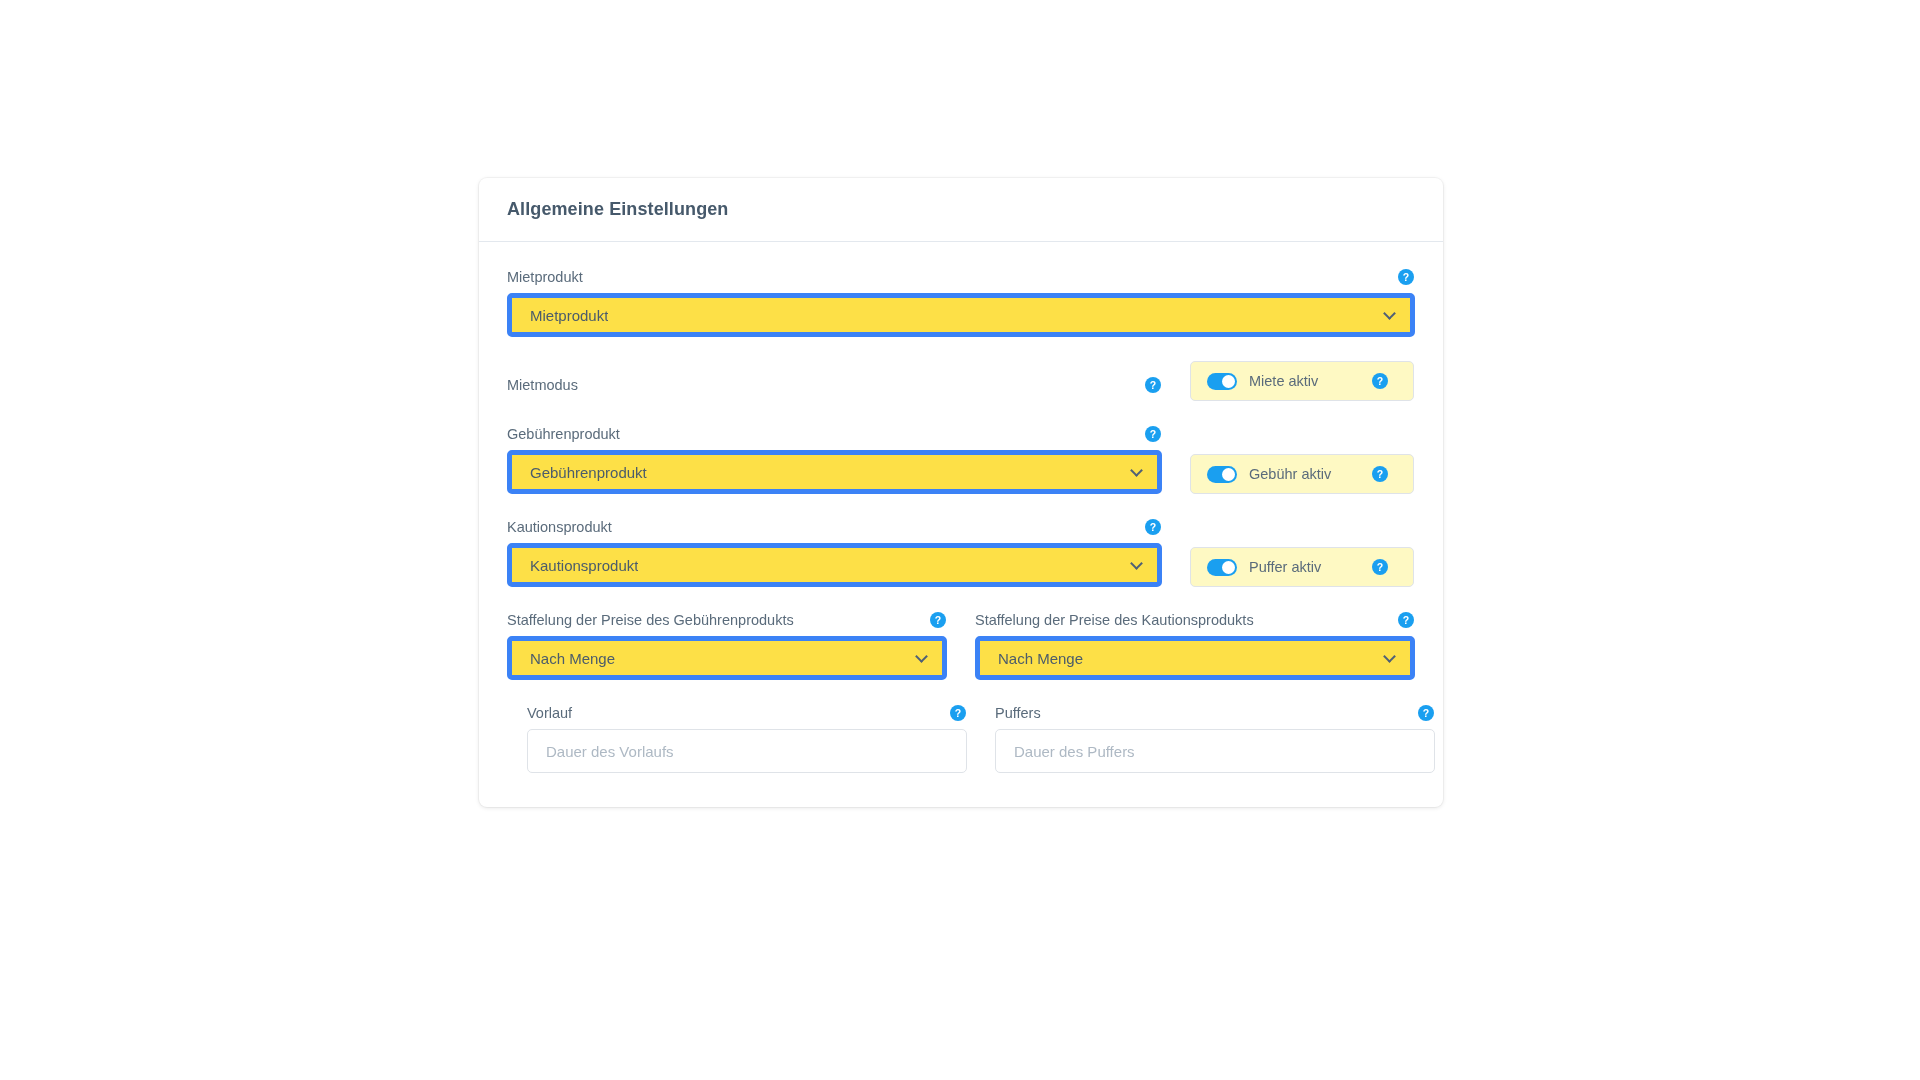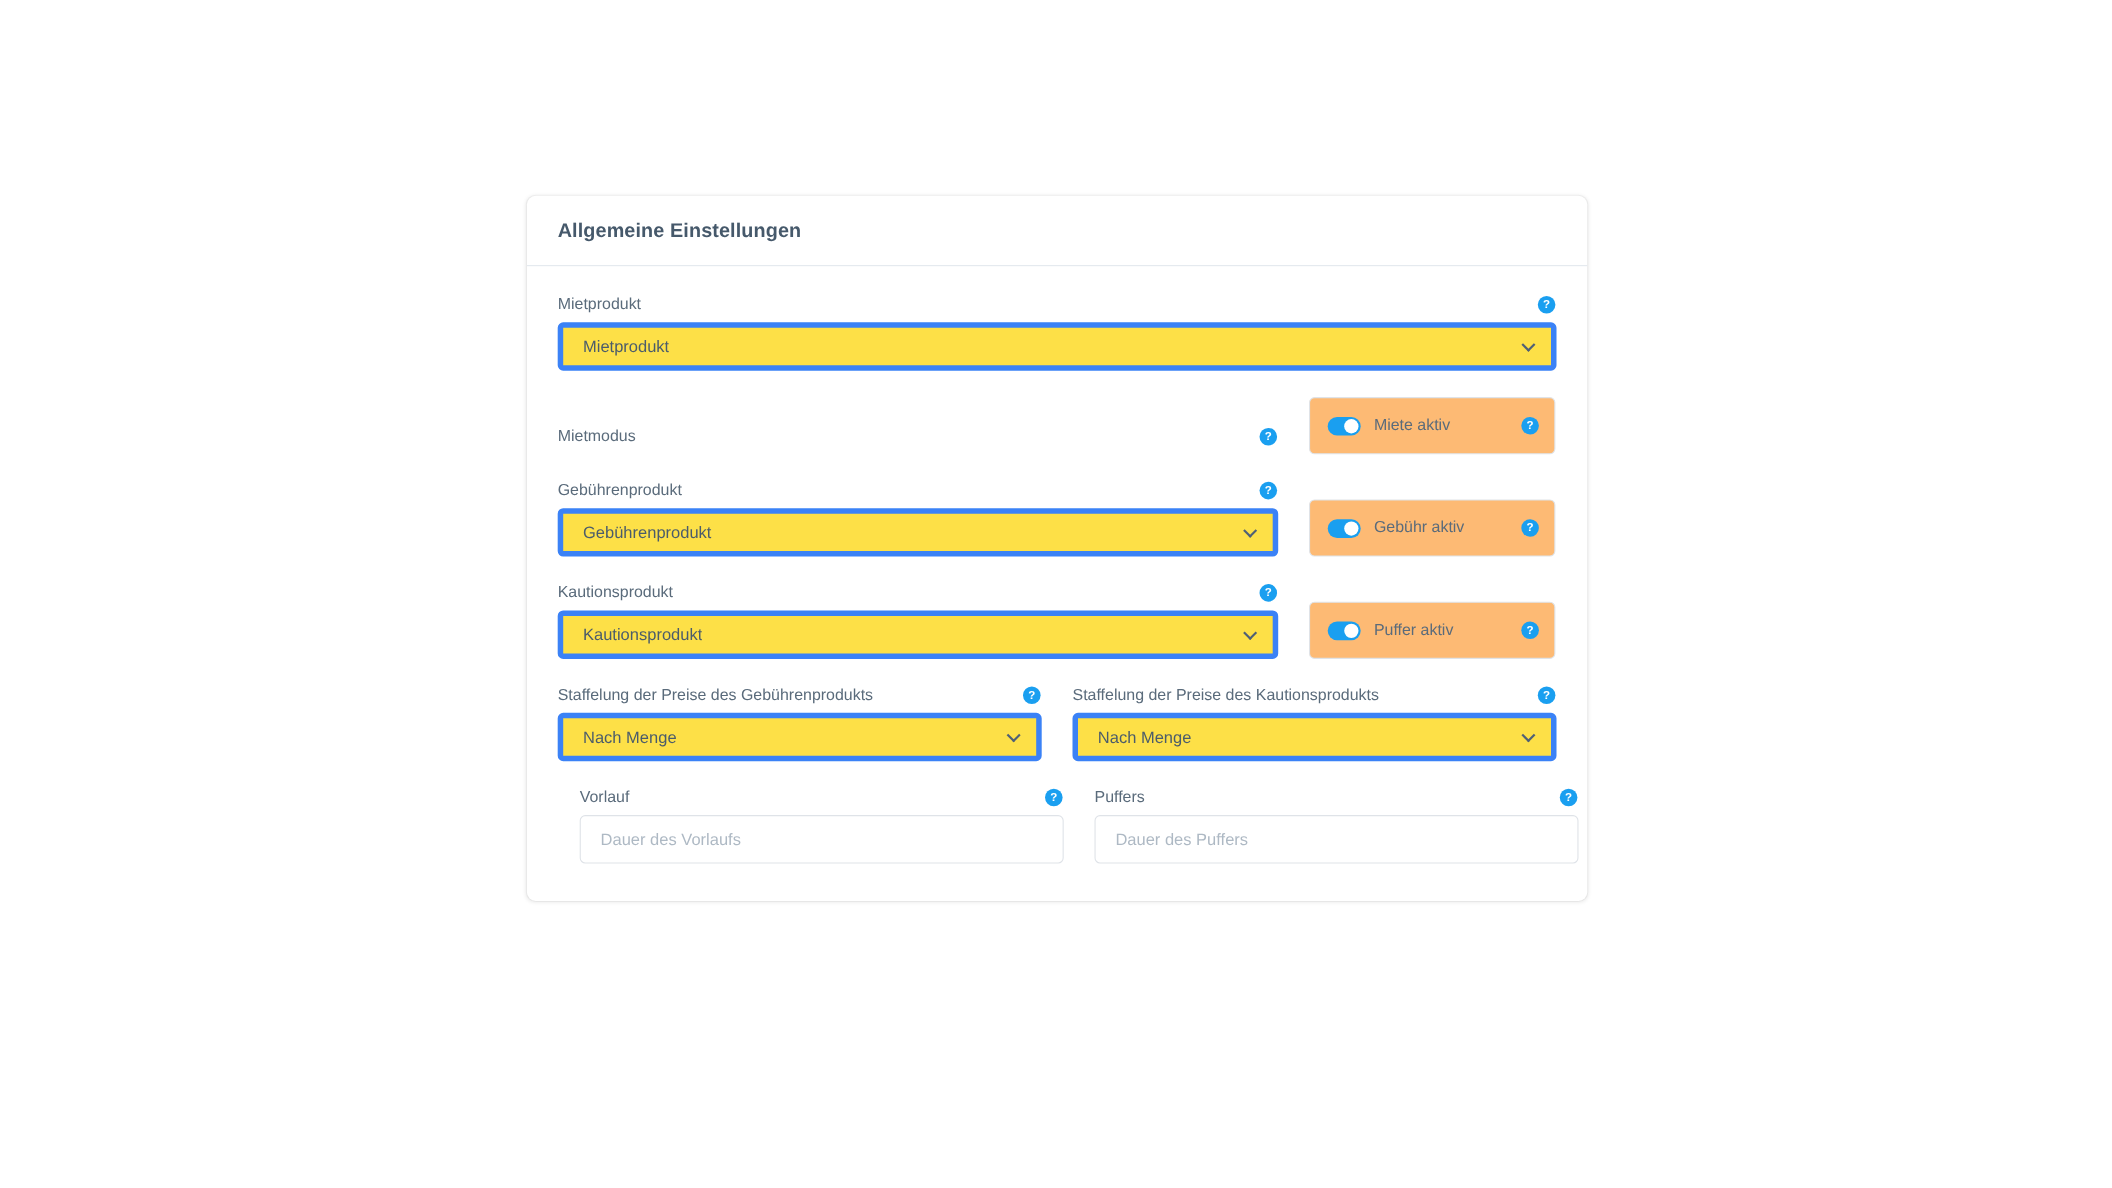--- a/index.html
+++ b/index.html
@@ -141,27 +141,27 @@
     width: 100%;
   }
   .text-input::placeholder {
     color: #aeb9c4;
   }
 
   
   .toggle-panel {
     width: 224px;
     flex: 0 0 224px;
-    height: 52px;
+    height: 40px;
     border: 1px solid #dfe3e8;
     border-radius: 5px;
-    background: #fdba74;
+    background: #fef9c3;
     display: flex;
     align-items: center;
-    padding: 0 14px 0 16px;
+    padding: 0 25px 0 16px;
     gap: 12px;
   }
   .switch {
     width: 30px;
     height: 17px;
     border-radius: 9px;
     background: #1a9ff0;
     position: relative;
     flex: 0 0 30px;
     cursor: pointer;

